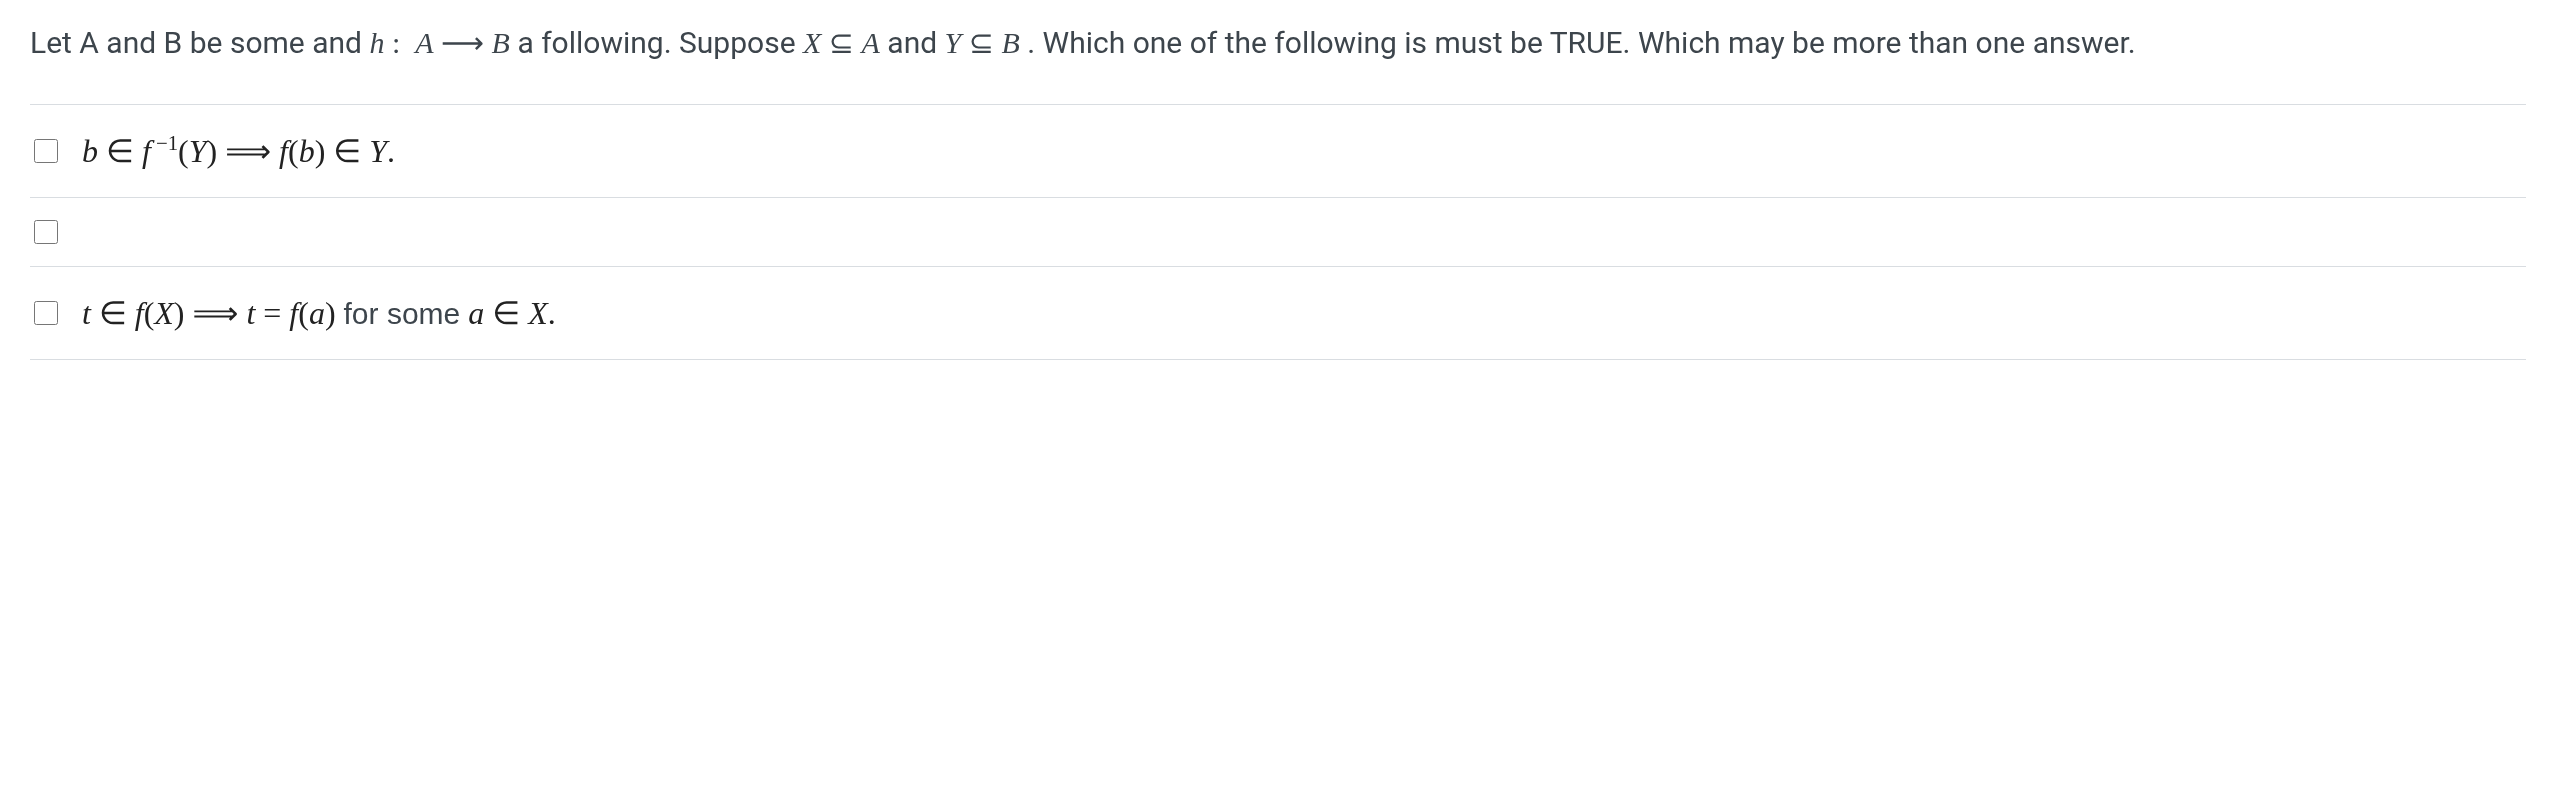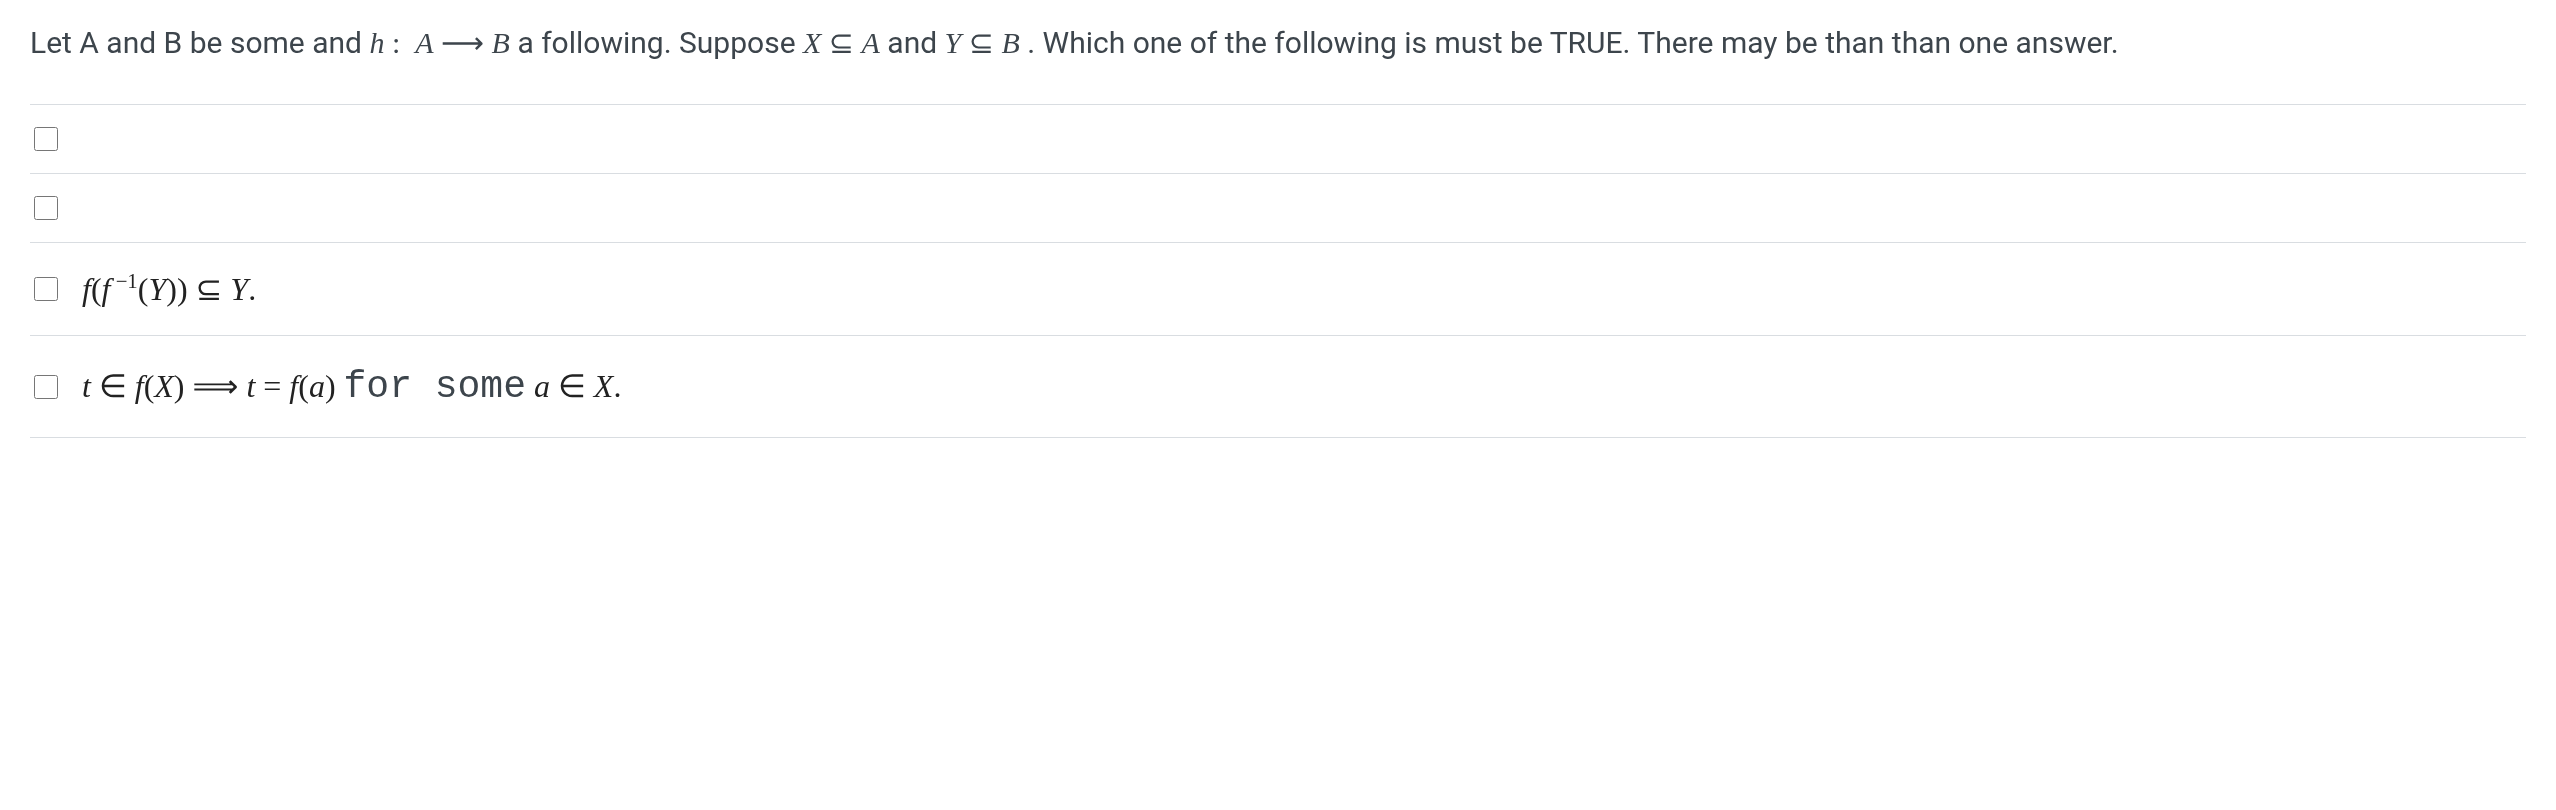--- a/index.html
+++ b/index.html
@@ -35,49 +35,46 @@
     flex: none;
     margin: 0 6px 0 4px;
     accent-color: #666;
     border-radius: 4px;
   }
   .math {
     font-family: "Times New Roman", Times, serif;
   }
   .mi { font-style: italic; }
   sup { font-size: 0.65em; vertical-align: super; line-height: 0; }
-  .sans { font-family: Liberation Mono, monospace; font-size: 38px; color:#3d454c; }
+  .sans { font-family: Liberation Sans, sans-serif; font-size: 30px; color:#3d454c; }
 </style>
 </head>
 <body>
 
 <div class="question">
   <span>Let A and B be some and </span>
   <span class="math">
     <span class="mi">h</span> : &nbsp;<span class="mi">A</span> ⟶ <span class="mi">B</span>
   </span>
   <span> a following. Suppose </span>
   <span class="math">
     <span class="mi">X</span> ⊆ <span class="mi">A</span>
   </span>
   <span> and </span>
   <span class="math">
     <span class="mi">Y</span> ⊆ <span class="mi">B</span>
   </span>
-  <span>. Which one of the following is must be TRUE. There may be than than one answer.</span>
+  <span>. Which one of the following is must be TRUE. Which may be more than one answer.</span>
 </div>
 
 <div class="options">
   <label class="option">
     <input type="checkbox" style="">
+    <span class="math"><span class="mi">b</span> ∈ <span class="mi">f</span><sup>&nbsp;−1</sup>(<span class="mi">Y</span>) ⟹ <span class="mi">f</span>(<span class="mi">b</span>) ∈ <span class="mi">Y</span>.</span>
   </label>
   <label class="option">
     <input type="checkbox" style="">
-  </label>
-  <label class="option">
-    <input type="checkbox" style="">
-    <span class="math"><span class="mi">f</span>(<span class="mi">f</span><sup>&nbsp;−1</sup>(<span class="mi">Y</span>)) ⊆ <span class="mi">Y</span>.</span>
   </label>
   <label class="option">
     <input type="checkbox" style="">
     <span class="math"><span class="mi">t</span> ∈ <span class="mi">f</span>(<span class="mi">X</span>) ⟹ <span class="mi">t</span> = <span class="mi">f</span>(<span class="mi">a</span>) <span class="sans">for some</span> <span class="mi">a</span> ∈ <span class="mi">X</span>.</span>
   </label>
 </div>
 
 </body></html>

